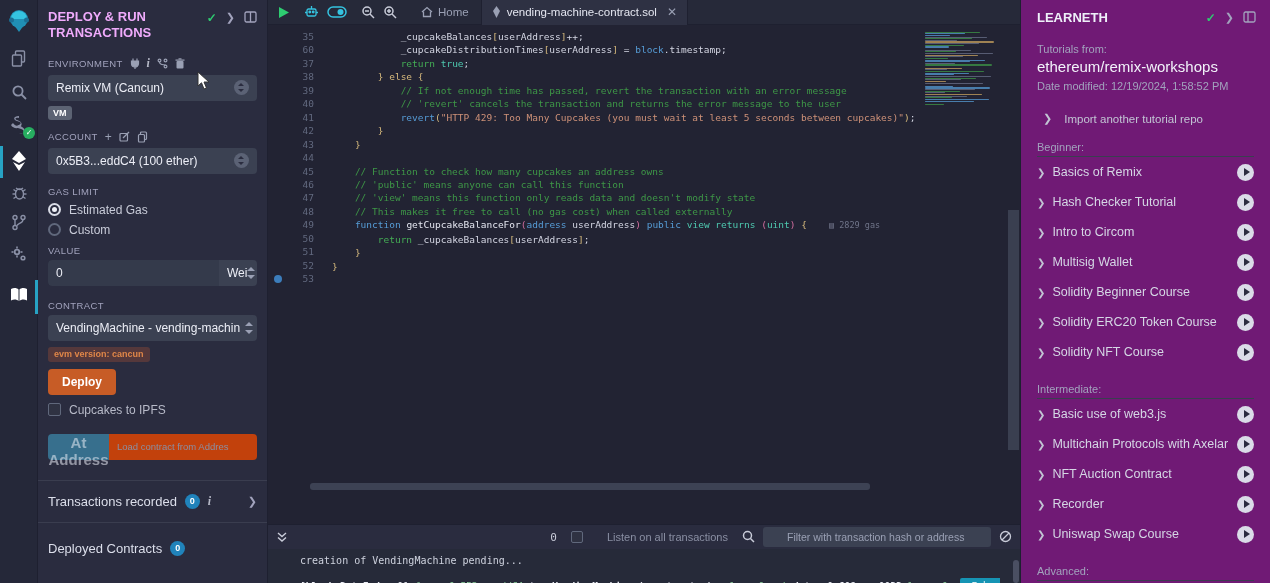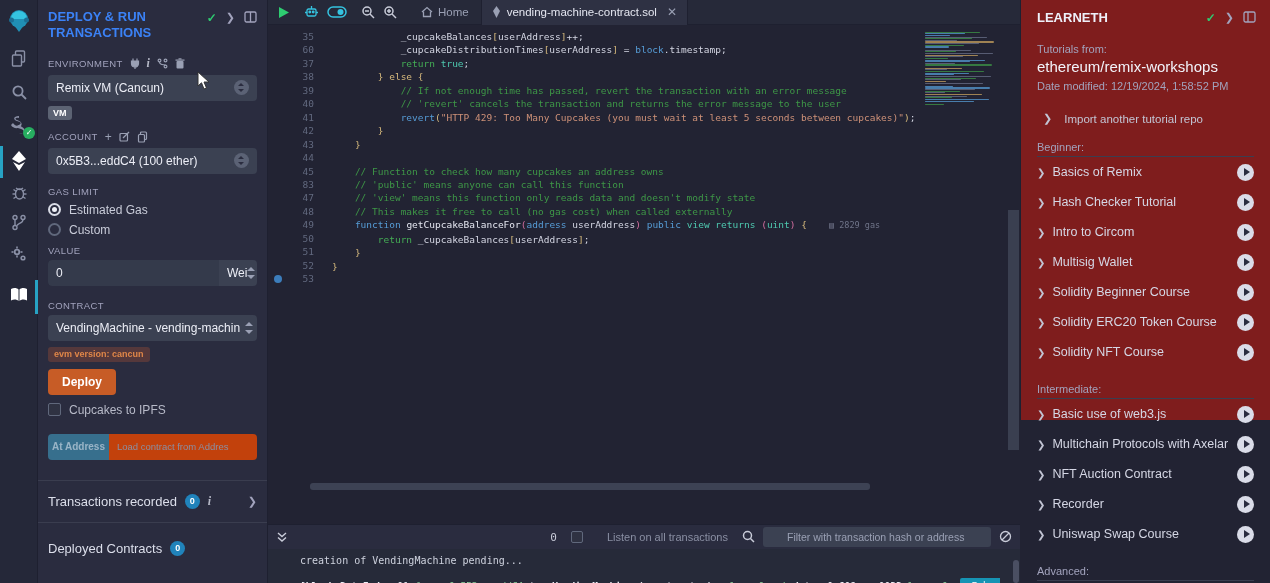--- a/index.html
+++ b/index.html
@@ -11,21 +11,21 @@
   #icon-strip { position:absolute; left:0; top:0; width:38px; height:583px; background:#252839; border-right:1px solid #1e2030; }
   .strip-icon { position:absolute; left:0; width:38px; display:flex; justify-content:center; align-items:center; color:#8a90a6; }
   .strip-icon svg { display:block; }
   .active-bar-left { position:absolute; left:0; top:146px; width:3px; height:32px; background:#27a3c4; }
   .active-bar-right { position:absolute; left:35px; top:280px; width:3px; height:34px; background:#27a3c4; }
   .badge-check { position:absolute; right:3px; bottom:-3px; width:12px; height:12px; border-radius:50%; background:#27ae60; color:#fff; font-size:8px; line-height:12px; text-align:center; }
 
   
   #left-panel { position:absolute; left:38px; top:0; width:230px; height:583px; background:#2a2c3f; border-right:1px solid #1e2030; }
   #lp-header { padding:9px 10px 4px 10px; display:flex; }
-  #lp-title { width:150px; font-size:13px; font-weight:bold; color:#3b82f6; line-height:1.25; }
+  #lp-title { width:150px; font-size:13px; font-weight:bold; color:#f0abfc; line-height:1.25; }
   .hdr-icons { display:flex; gap:9px; align-items:flex-start; padding-top:2px; margin-left:auto; }
   .hdr-icons .ck { color:#2ecc71; font-size:12px; font-weight:bold; }
   .hdr-icons .chev { color:#a2a3bd; font-size:11px; }
   .lp-body { padding:0 10px; }
   .fld-label { font-size:9.5px; letter-spacing:.4px; color:#a2a3bd; margin-top:10px; margin-bottom:4px; display:flex; align-items:center; gap:7px; }
   .fld-label .mini-icons { display:flex; gap:7px; color:#9aa0b4; align-items:center; }
   .sel { position:relative; height:26px; background:#3b4152; border-radius:4px; display:flex; align-items:center; padding:0 8px; color:#eceef6; font-size:12px; }
   .sel .circ { margin-left:auto; width:15px; height:15px; border-radius:50%; background:#5b6275; position:relative; flex:none; }
   .circ:before, .circ:after { content:""; position:absolute; left:4.2px; border-left:3.3px solid transparent; border-right:3.3px solid transparent; }
   .circ:before { top:3px; border-bottom:3.5px solid #2a2c3f; }
@@ -42,21 +42,21 @@
   #value-unit { width:64px; background:#3b4152; display:flex; align-items:center; justify-content:space-between; padding:0 8px; color:#eceef6; font-size:12px; }
   .stepper { width:8px; height:12px; position:relative; }
   .stepper:before, .stepper:after { content:""; position:absolute; left:0; border-left:4px solid transparent; border-right:4px solid transparent; }
   .stepper:before { top:0; border-bottom:4.5px solid #9aa0b4; }
   .stepper:after { bottom:0; border-top:4.5px solid #9aa0b4; }
   #evm-badge { display:inline-block; margin-top:6px; background:rgba(196,91,51,.28); color:#e08648; font-size:9px; font-weight:bold; padding:2.5px 6px; border-radius:3px; }
   #deploy-btn { display:block; margin-top:7px; background:#c75c26; color:#fff; border:none; border-radius:4px; font-size:12px; font-weight:bold; padding:6px 14px; }
   .chk-row { display:flex; align-items:center; gap:8px; margin-top:8px; font-size:12px; color:#b7bac8; }
   .chk { width:13px; height:13px; border:1.5px solid #60687c; border-radius:2px; background:#2f3242; }
   #ataddr-row { display:flex; margin-top:17px; height:26px; }
-  #ataddr-btn { width:84px; background:#376f8d; color:rgba(233,237,245,.55); font-size:10px; font-weight:bold; border:none; border-radius:4px 0 0 4px; }
+  #ataddr-btn { width:84px; background:#376f8d; color:rgba(233,237,245,.55); font-size:15px; font-weight:bold; border:none; border-radius:4px 0 0 4px; }
   #ataddr-input { flex:1; background:#c2410c; border-radius:0 4px 4px 0; font-size:9.5px; }
   #ataddr-input::placeholder { color:#8a8fa3; }
   .lp-divider { border-top:1px solid #3a3d4f; margin-top:16px; }
   .lp-section-row { display:flex; align-items:center; gap:8px; padding:13px 10px; font-size:13px; color:#dcdfeb; }
   .count-badge { width:15px; height:15px; border-radius:50%; background:#2083bb; color:#fff; font-size:9px; font-weight:bold; line-height:15px; text-align:center; flex:none; }
   .i-ic { font-family:"Liberation Serif", serif; font-style:italic; font-weight:bold; color:#b7bac8; font-size:12px; }
 
   
   #editor { position:absolute; left:268px; top:0; width:752px; height:524px; background:#222333; }
   #tabbar { position:absolute; left:0; top:0; width:752px; height:25px; background:#262939; display:flex; align-items:center; border-bottom:1px solid #1e2030; }
@@ -85,21 +85,21 @@
   #term-filter { margin-left:8px; width:228px; height:20px; background:#3b4152; border:none; border-radius:3px; color:#d7dae4; font-size:10.5px; padding:0 24px; }
   #term-filter::placeholder { color:#9aa0b4; }
   #term-ban { margin-left:8px; color:#c9ccd9; }
   #term-log { padding:6px 0 0 32px; font-size:10px; color:#ced2de; }
   #term-tx { position:absolute; left:32px; top:54px; width:700px; white-space:nowrap; overflow:hidden; font-size:9.5px; display:flex; gap:6px; align-items:center; }
   #term-tx b { color:#eceef6; } #term-tx span { color:#8fd19e; }
   #debug-btn { background:#1694b4; color:#fff; border:none; border-radius:2px; font-size:9px; padding:2px 12px; margin-left:6px; }
   #term-vscroll { position:absolute; left:745px; top:36px; width:6px; height:23px; background:#4a4f62; border-radius:3px; }
 
   
-  #right-panel { position:absolute; left:1020px; top:0; width:250px; height:420px; background:#7f1d1d; border-left:1px solid #1e2030; }
+  #right-panel { position:absolute; left:1020px; top:0; width:250px; height:583px; background:#701a75; border-left:1px solid #1e2030; }
   #rp-header { padding:9px 14px 4px 16px; display:flex; align-items:center; }
   #rp-title { font-size:13px; font-weight:bold; color:#eef0f9; }
   #rp-sub { padding:14px 16px 0 16px; }
   #rp-from { font-size:11px; color:#a2a3bd; }
   #rp-repo { font-size:15px; color:#f2f3fa; margin-top:3px; }
   #rp-date { font-size:11px; color:#a2a3bd; margin-top:5px; }
   #rp-import { display:flex; align-items:center; gap:12px; padding:20px 16px 0 22px; color:#c2c5d4; font-size:11.5px; }
   .rp-chev { color:#c2c5d4; font-size:11px; }
   .tut-heading { margin:16px 16px 0 16px; padding-bottom:3px; font-size:11px; color:#a2a3bd; border-bottom:1px solid #3a3e50; }
   .tut-item { display:flex; align-items:center; padding:0 16px; height:30px; color:#d5d7e5; font-size:12.5px; }
@@ -369,21 +369,21 @@
       <div class="mono">60</div>
       <div class="mono">37</div>
       <div class="mono">38</div>
       <div class="mono">39</div>
       <div class="mono">40</div>
       <div class="mono">41</div>
       <div class="mono">42</div>
       <div class="mono">43</div>
       <div class="mono">44</div>
       <div class="mono">45</div>
-      <div class="mono">83</div>
+      <div class="mono">46</div>
       <div class="mono">47</div>
       <div class="mono">48</div>
       <div class="mono">49</div>
       <div class="mono">50</div>
       <div class="mono">51</div>
       <div class="mono">52</div>
       <div class="mono">53</div>
     </div>
   <div id="bp-dot" style="top: 275.1px;"></div>
   <div id="code" class="mono"><div><span class="tk-pl">            _cupcakeBalances</span><span class="tk-br">[</span><span class="tk-pl">userAddress</span><span class="tk-br">]</span><span class="tk-pl">++;</span></div><div><span class="tk-pl">            _cupcakeDistributionTimes</span><span class="tk-br">[</span><span class="tk-pl">userAddress</span><span class="tk-br">]</span><span class="tk-pl"> = </span><span class="tk-kw">block</span><span class="tk-pl">.timestamp;</span></div><div><span class="tk-pl">            </span><span class="tk-ctl">return</span><span class="tk-pl"> </span><span class="tk-ty">true</span><span class="tk-pl">;</span></div><div><span class="tk-pl">        </span><span class="tk-br">} else {</span></div><div><span class="tk-pl">            </span><span class="tk-cm">// If not enough time has passed, revert the transaction with an error message</span></div><div><span class="tk-pl">            </span><span class="tk-cm">// 'revert' cancels the transaction and returns the error message to the user</span></div><div><span class="tk-pl">            </span><span class="tk-kw">revert</span><span class="tk-br">(</span><span class="tk-str">"HTTP 429: Too Many Cupcakes (you must wait at least 5 seconds between cupcakes)"</span><span class="tk-br">)</span><span class="tk-pl">;</span></div><div><span class="tk-pl">        </span><span class="tk-br">}</span></div><div><span class="tk-pl">    </span><span class="tk-br">}</span></div><div>&nbsp;</div><div><span class="tk-pl">    </span><span class="tk-cm">// Function to check how many cupcakes an address owns</span></div><div><span class="tk-pl">    </span><span class="tk-cm">// 'public' means anyone can call this function</span></div><div><span class="tk-pl">    </span><span class="tk-cm">// 'view' means this function only reads data and doesn't modify state</span></div><div><span class="tk-pl">    </span><span class="tk-cm">// This makes it free to call (no gas cost) when called externally</span></div><div><span class="tk-pl">    </span><span class="tk-kw">function</span><span class="tk-pl"> </span><span class="tk-fn">getCupcakeBalanceFor</span><span class="tk-pn">(</span><span class="tk-kw">address</span><span class="tk-pl"> userAddress</span><span class="tk-pn">)</span><span class="tk-pl"> </span><span class="tk-kw">public</span><span class="tk-pl"> </span><span class="tk-ty">view</span><span class="tk-pl"> </span><span class="tk-ty">returns</span><span class="tk-pl"> </span><span class="tk-pn">(</span><span class="tk-ty">uint</span><span class="tk-pn">)</span><span class="tk-pl"> </span><span class="tk-br">{</span><span class="gas-hint">▤ 2829 gas</span></div><div><span class="tk-pl">        </span><span class="tk-ctl">return</span><span class="tk-pl"> _cupcakeBalances</span><span class="tk-br">[</span><span class="tk-pl">userAddress</span><span class="tk-br">]</span><span class="tk-pl">;</span></div><div><span class="tk-pl">    </span><span class="tk-br">}</span></div><div><span class="tk-br">}</span></div><div>&nbsp;</div></div>

